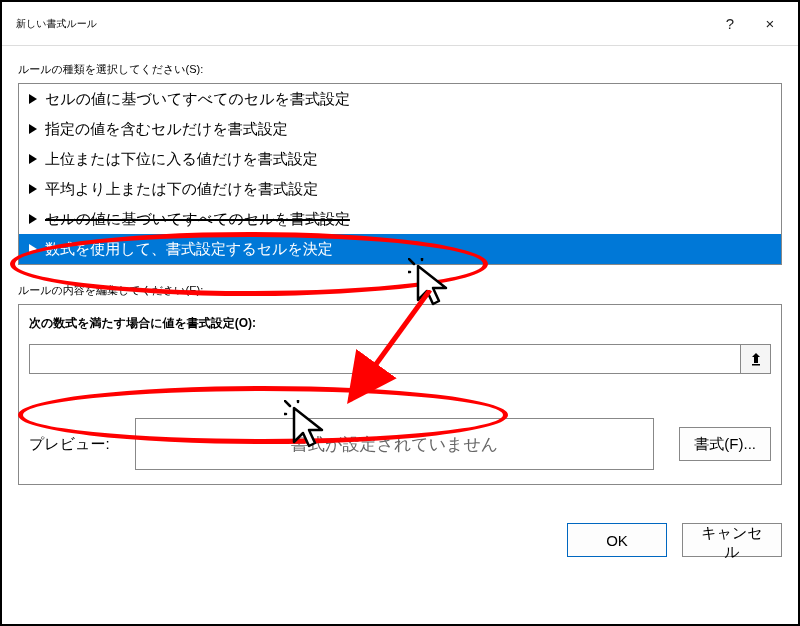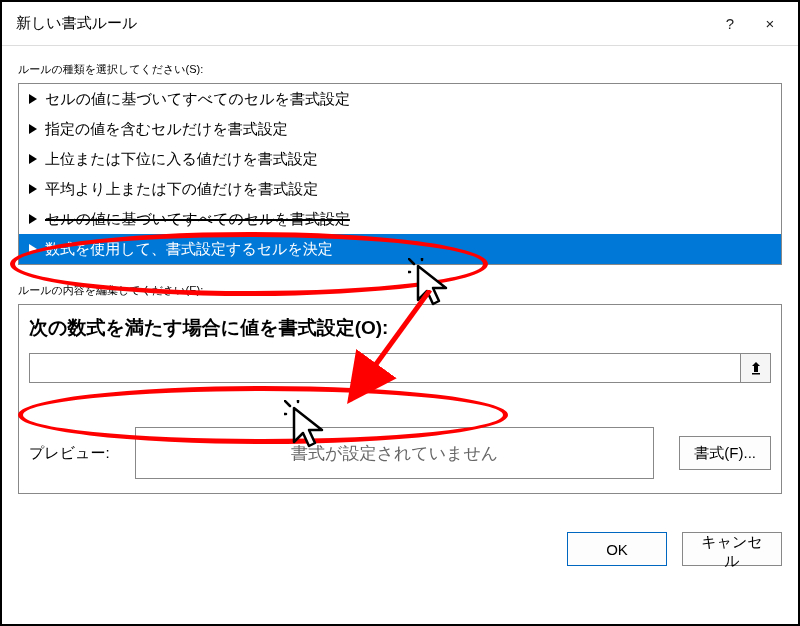--- a/index.html
+++ b/index.html
@@ -18,21 +18,21 @@
       border: 2px solid #000;
     }
     .titlebar {
       height: 44px;
       display: flex;
       align-items: center;
       padding: 0 8px 0 14px;
       border-bottom: 1px solid #ddd;
       background: #fff;
     }
-    .titlebar .title { flex: 1; font-size: 15px; }
+    .titlebar .title { flex: 1; font-size: 10px; }
     .titlebar .tbtn {
       width: 40px; height: 30px;
       display: flex; align-items: center; justify-content: center;
       font-size: 15px;
       color: #222;
     }
     .content { padding: 16px 16px 12px 16px; }
     .section-label {
       font-size: 11px;
       margin-bottom: 6px;
@@ -64,21 +64,21 @@
     }
     .rule-row.selected .tri { border-left-color: #fff; }
     .rule-row.strike { text-decoration: line-through; text-decoration-thickness: 2px; }
 
     .edit-box {
       border: 1px solid #888;
       padding: 10px 10px 14px 10px;
       margin-bottom: 14px;
     }
     .edit-box .sublabel {
-      font-size: 19px;
+      font-size: 12px;
       font-weight: bold;
       margin-bottom: 12px;
     }
     .formula-row {
       display: flex;
       align-items: stretch;
       height: 30px;
       margin-bottom: 44px;
     }
     .formula-input {

